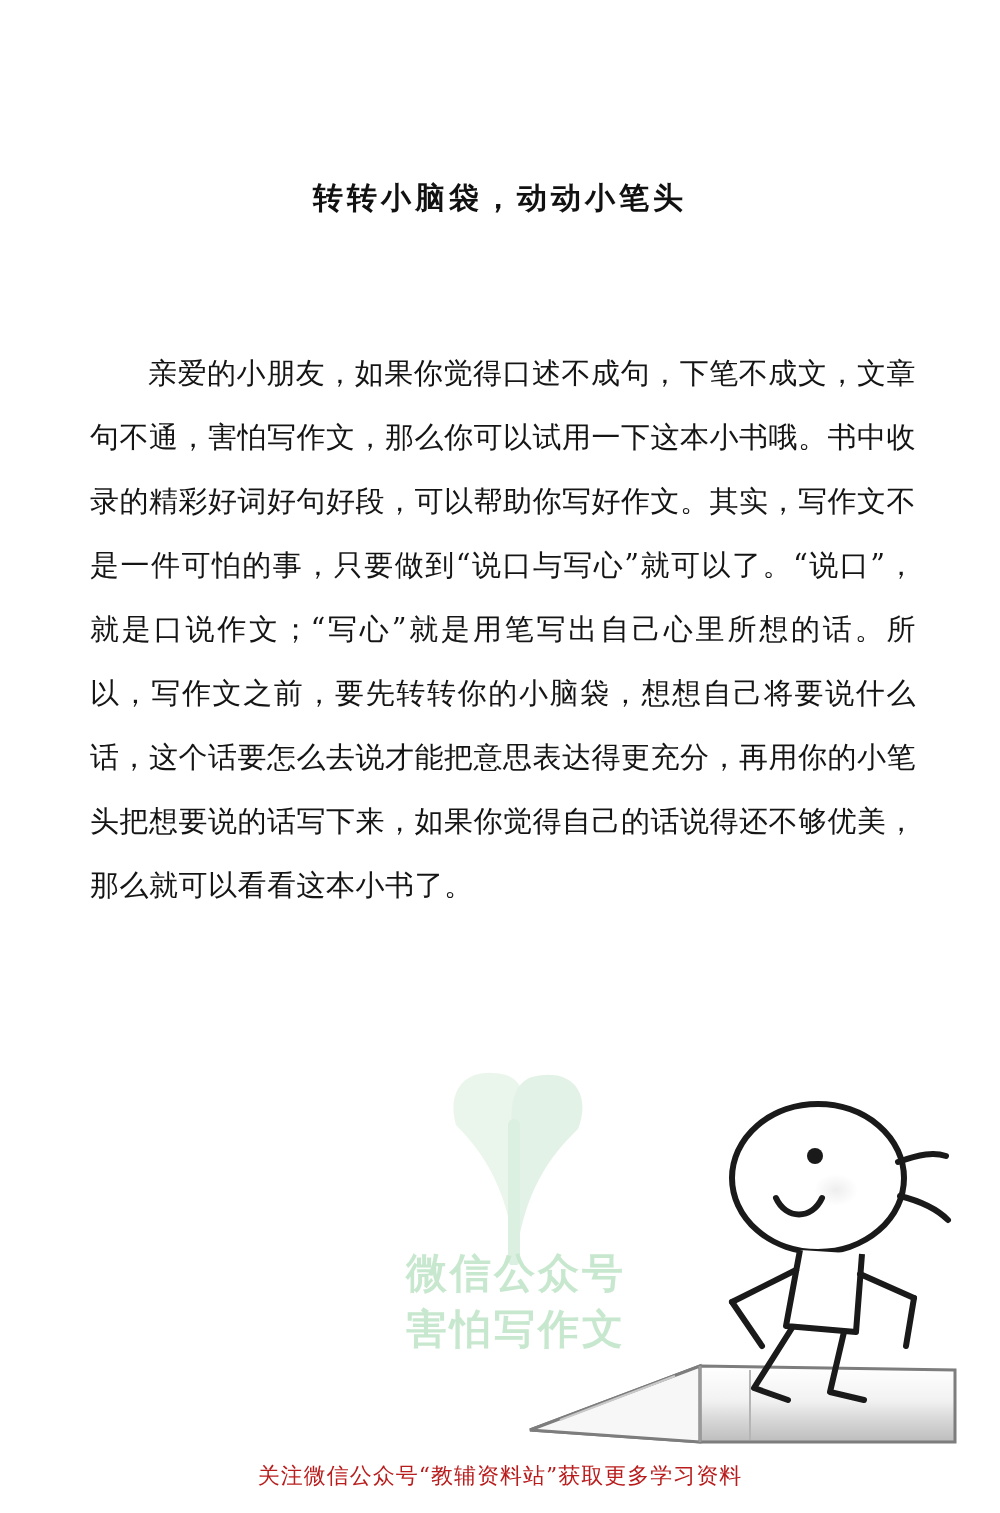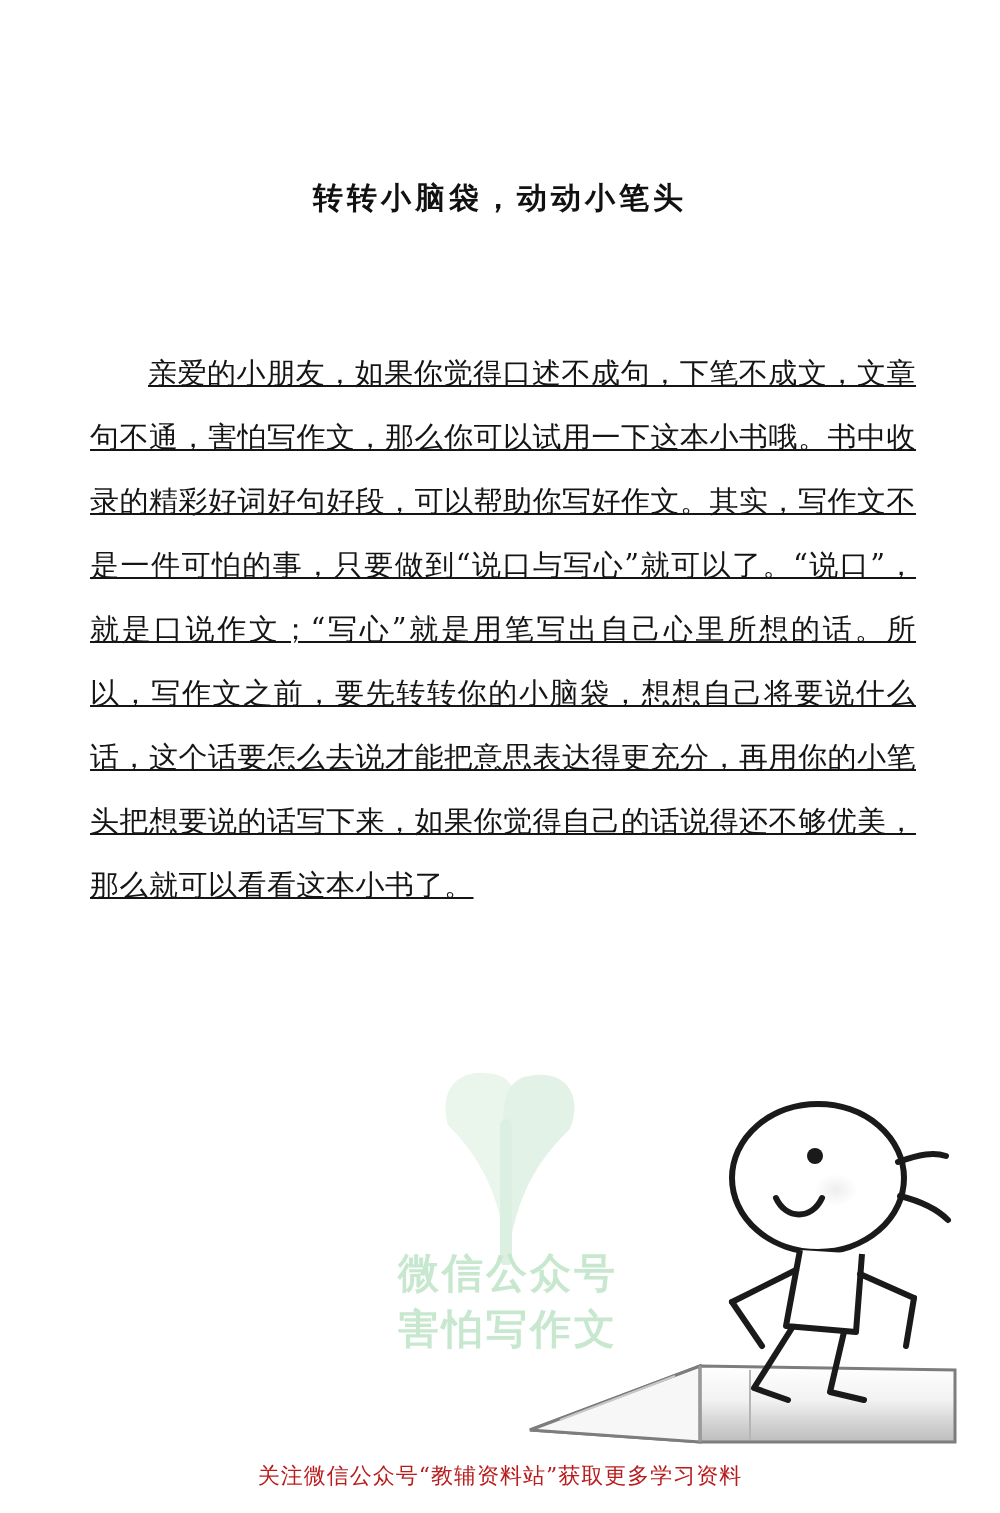--- a/index.html
+++ b/index.html
@@ -40,27 +40,26 @@
     top: 312px;
     left: 90px;
     width: 826px;
     font-family: "DejaVu Serif", "Liberation Serif", serif;
     font-size: 29px;
     line-height: 64px;
     color: #151515;
     text-align: justify;
     text-indent: 58px;
     letter-spacing: 0.5px;
-    text-decoration: underline;
   }
 
   
   .watermark {
     position: absolute;
-    left: 328px;
+    left: 336px;
     top: 1055px;
     width: 360px;
     height: 360px;
     pointer-events: none;
     opacity: 0.55;
   }
   .wm-leaf {
     position: absolute;
     left: 50px;
     top: 0;

